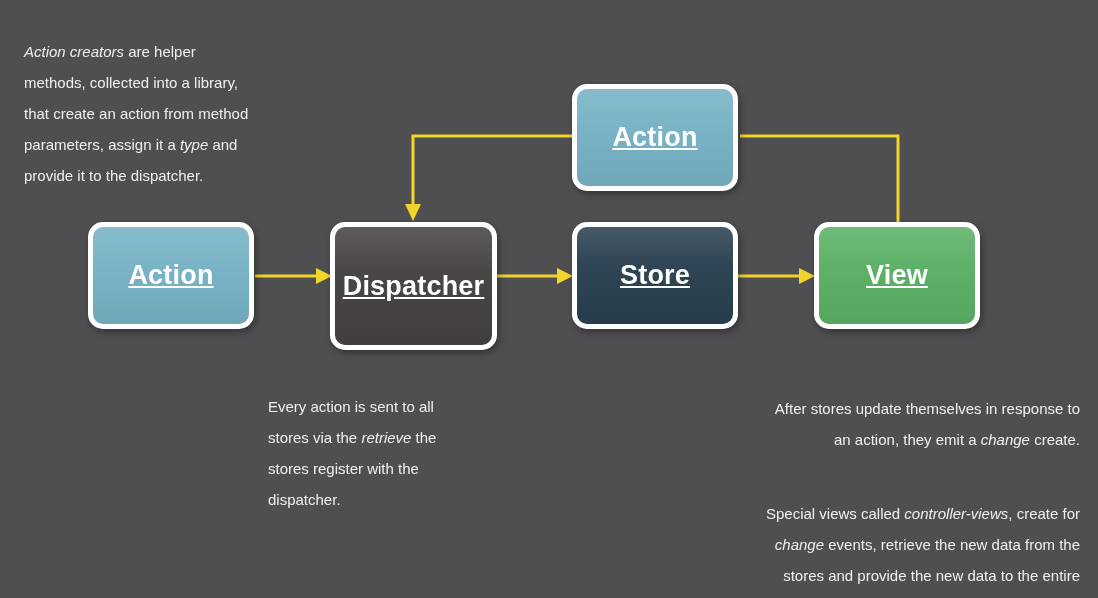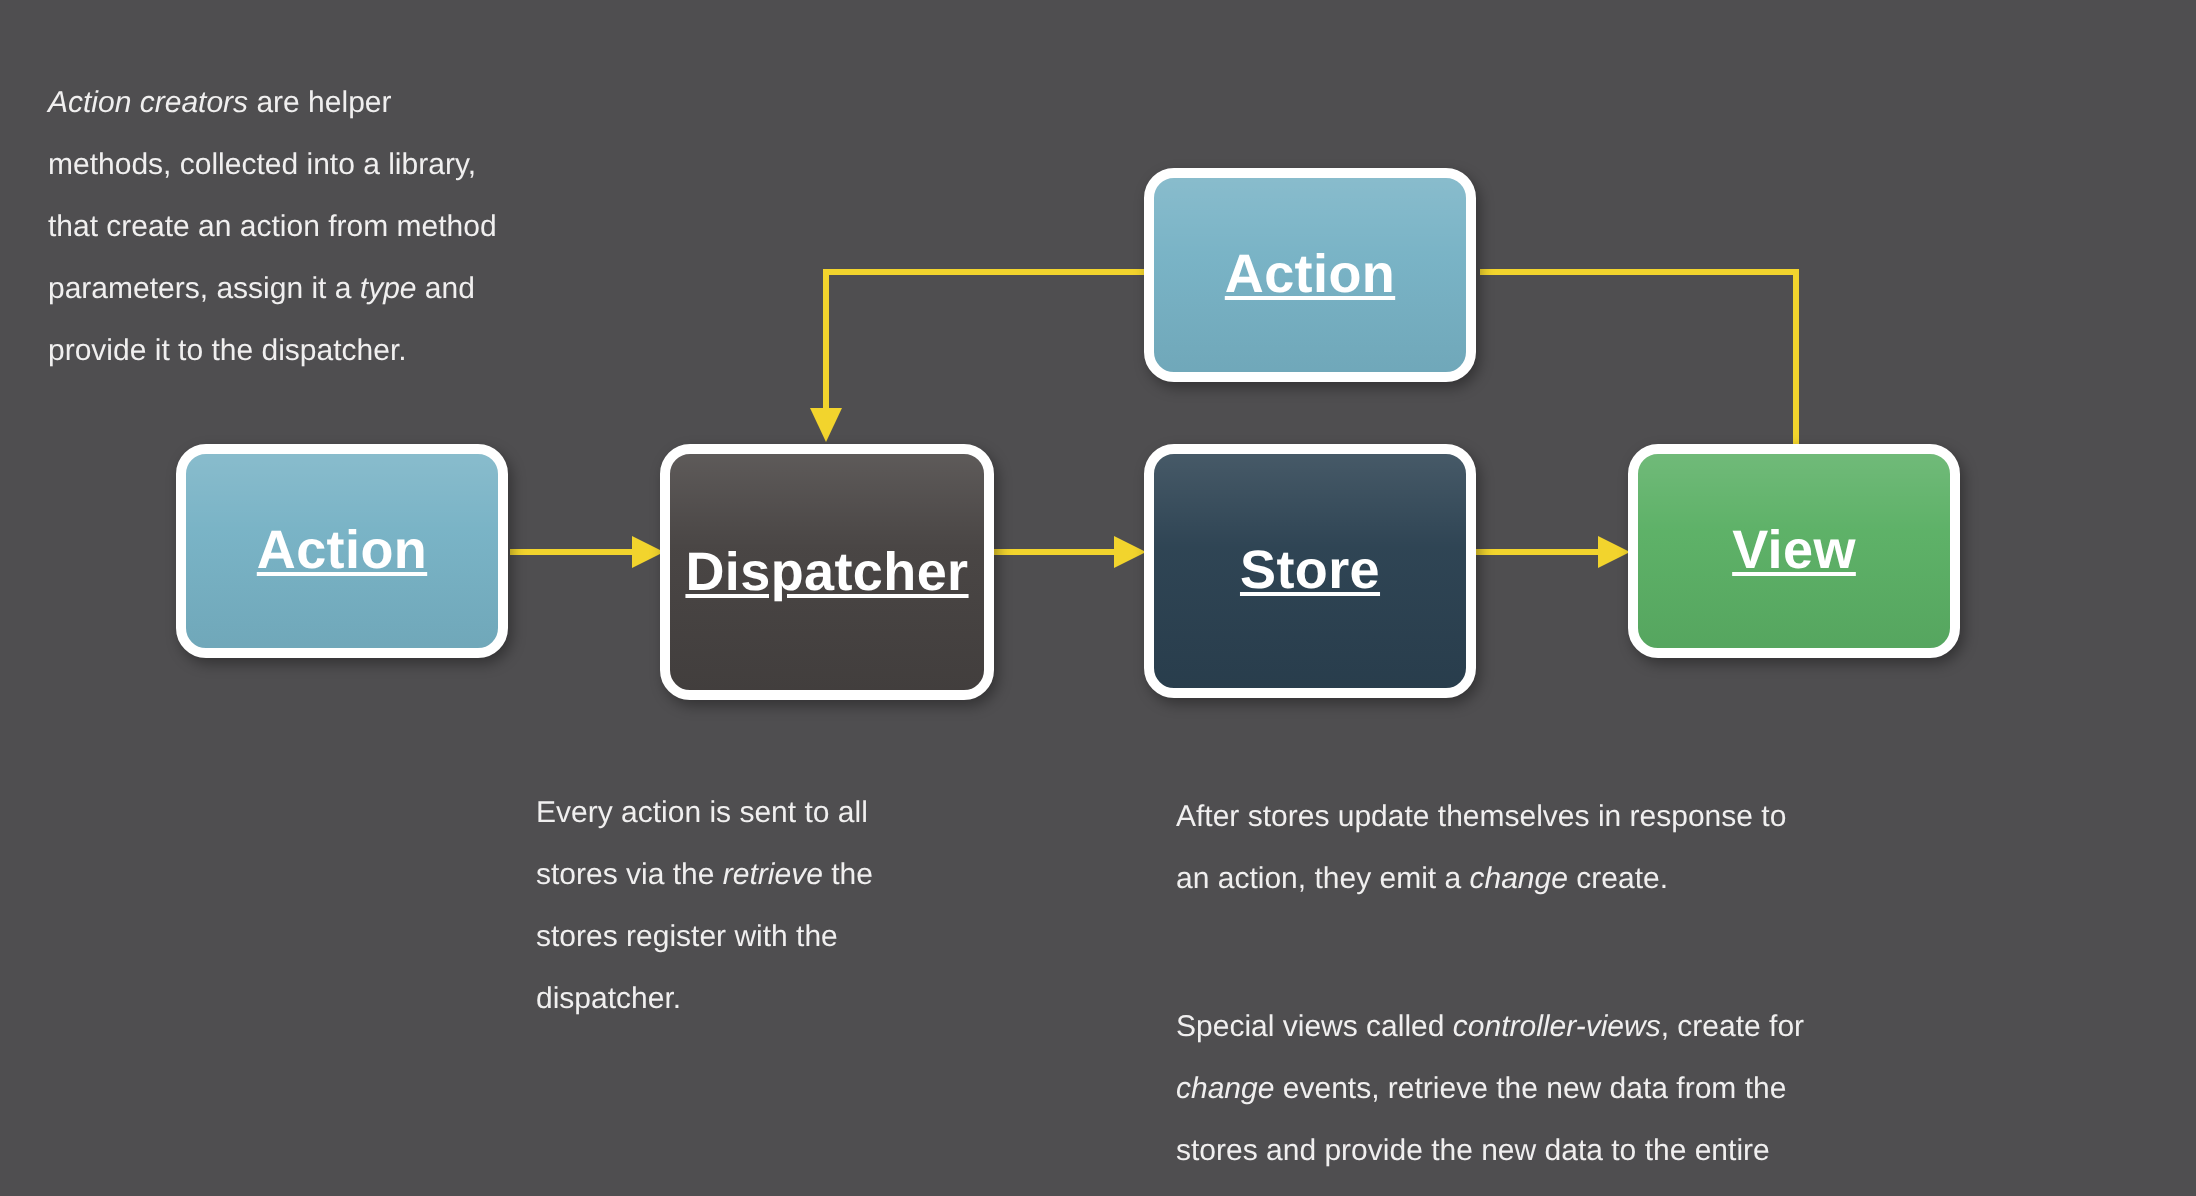--- a/index.html
+++ b/index.html
@@ -29,21 +29,21 @@
   .node .label {
     color: #ffffff;
     font-size: 27px;
     font-weight: bold;
     letter-spacing: 0.2px;
     text-decoration: underline;
   }
   #node-action-top  { left: 572px; top:  84px; width: 166px; height: 107px; }
   #node-action      { left:  88px; top: 222px; width: 166px; height: 107px; }
   #node-dispatcher  { left: 330px; top: 222px; width: 167px; height: 128px; }
-  #node-store       { left: 572px; top: 222px; width: 166px; height: 127px; }
+  #node-store       { left: 572px; top: 222px; width: 166px; height: 107px; }
   #node-view        { left: 814px; top: 222px; width: 166px; height: 107px; }
   
   #arrows {
     position: absolute;
     left: 0; top: 0;
     width: 1098px; height: 598px;
     pointer-events: none;
   }
   #arrows path     { fill: none; stroke: currentColor; stroke-width: 3; }
   #arrows polygon  { fill: currentColor; stroke: none; }
@@ -52,21 +52,21 @@
     position: absolute;
     color: #f0efef;
     font-size: 15px;
     line-height: 31px;
     white-space: pre-line;
   }
   .caption i { font-style: italic; }
   #caption-action-creators { left:  24px; top:  36px; width: 372px; }
   #caption-dispatcher      { left: 268px; top: 362px; width: 300px; margin-top: 29px; }
   #caption-store-view      { left: 588px; top: 362px; width: 492px; }
-  #caption-store-view p    { margin: 0 0 12px 0; }
+  #caption-store-view p    { margin: 0 0 12px 0; text-align: right; }
 </style>
 </head>
 <body>
 
 <div id="canvas" style="background-color: rgb(79, 78, 80);">
 
   <svg id="arrows" viewBox="0 0 1098 598" xmlns="http://www.w3.org/2000/svg" aria-hidden="true" style="color: rgb(242, 212, 45);">
 
     <g>
       <path d="M255 276 H316"></path>

